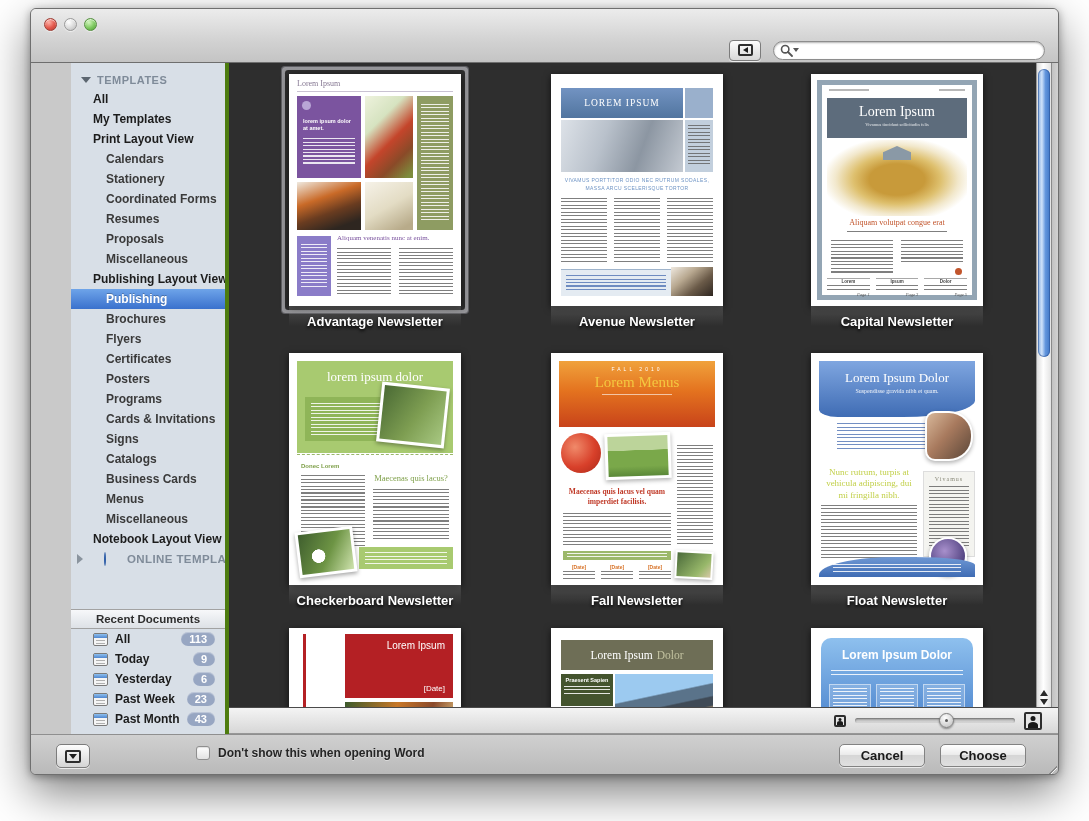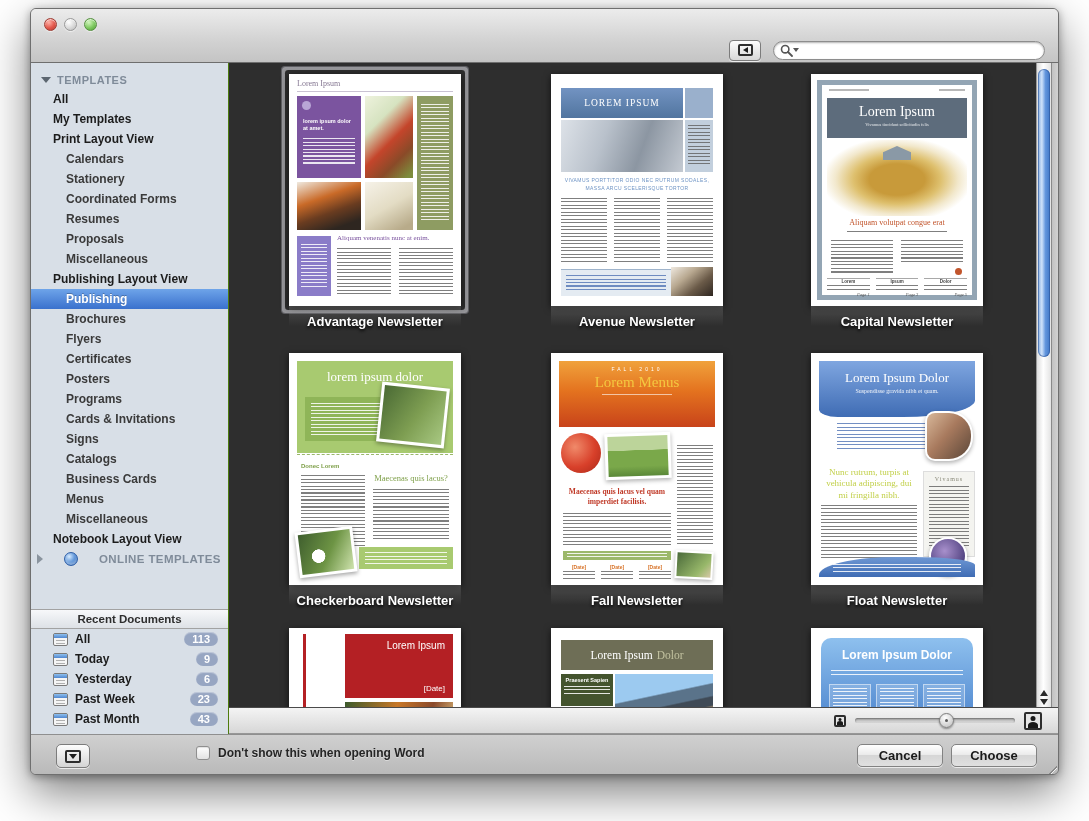--- a/index.html
+++ b/index.html
@@ -34,21 +34,21 @@
   #search-field{width:100%;height:100%;border:1px solid #8d8d8d;border-radius:10px;background:#fff;
     box-shadow:inset 0 1px 2px rgba(0,0,0,.3);padding:0 8px 0 30px;font-size:11px;outline:none;}
   #search-icon{position:absolute;left:7px;top:3px;width:13px;height:13px;}
   #search-chevron{position:absolute;left:20px;top:7px;width:0;height:0;
     border-left:3px solid transparent;border-right:3px solid transparent;border-top:4px solid #555;}
 
   
   #content{display:flex;height:671px;}
 
   
-  #sidebar{width:200px;background:#d8dfe7;border-right:1px solid #4d7c0f;position:relative;overflow:hidden;}
+  #sidebar{width:200px;background:#d8dfe7;border-right:4px solid #4d7c0f;position:relative;overflow:hidden;margin-left:40px;}
   .sb-header{height:26px;padding:7px 0 0 10px;font-size:11px;font-weight:700;letter-spacing:.5px;color:#7f8b99;
     display:flex;align-items:center;gap:6px;}
   .disc-down{width:0;height:0;border-left:5px solid transparent;border-right:5px solid transparent;border-top:6px solid #5c6670;}
   .disc-right{width:0;height:0;border-top:5px solid transparent;border-bottom:5px solid transparent;border-left:6px solid #8a949e;}
   .si{height:20px;line-height:20px;font-size:12px;font-weight:700;color:#1c1c1c;white-space:nowrap;cursor:default;}
   .si.lvl1{padding-left:22px;}
   .si.lvl2{padding-left:35px;color:#3a3a3a;}
   .si.selected{background:linear-gradient(#6ea4e9,#3a71cd);color:#fff;text-shadow:0 -1px 0 rgba(0,0,0,.25);}
   .si.online{display:flex;align-items:center;gap:21px;padding-left:6px;color:#7f8b99;font-size:11.5px;letter-spacing:.4px;}
   .globe{width:14px;height:14px;border-radius:50%;border:1px solid #2f5fa8;
@@ -118,21 +118,21 @@
     position:relative;display:flex;align-items:center;}
   #footer-disclosure{position:absolute;left:25px;top:9px;width:34px;height:24px;border:1px solid #7c7c7c;border-radius:5px;
     background:linear-gradient(#fdfdfd,#d4d4d4);display:flex;align-items:center;justify-content:center;
     box-shadow:0 1px 0 rgba(255,255,255,.7);}
   #footer-disclosure .panel{width:16px;height:13px;border:2px solid #2d2d2d;border-radius:2px;display:flex;align-items:center;justify-content:center;}
   .tri-down{width:0;height:0;border-left:4px solid transparent;border-right:4px solid transparent;border-top:5px solid #1d1d1d;}
   #dontshow{position:absolute;left:165px;top:11px;display:flex;align-items:center;gap:8px;}
   #dontshow .cb{width:14px;height:14px;border:1px solid #8f8f8f;border-radius:3px;
     background:linear-gradient(#ffffff,#e3e3e3);box-shadow:inset 0 1px 1px rgba(0,0,0,.12);}
   #dontshow .cb-label{font-size:12px;font-weight:700;color:#252525;text-shadow:0 1px 0 rgba(255,255,255,.4);}
-  #footer-buttons{position:absolute;right:21px;top:9px;display:flex;gap:8px;}
+  #footer-buttons{position:absolute;right:32px;top:9px;display:flex;gap:15px;}
   .aqua-btn{width:86px;height:23px;border:1px solid #828282;border-radius:5px;
     background:linear-gradient(#ffffff,#ececec 45%,#d6d6d6 50%,#e0e0e0);
     font-size:13px;font-weight:700;color:#1a1a1a;box-shadow:0 1px 0 rgba(255,255,255,.7);
     font-family:"Liberation Sans",sans-serif;}
   #resize-grip{position:absolute;right:1px;bottom:1px;width:13px;height:13px;
     background:repeating-linear-gradient(135deg,transparent 0 2px,#8a8a8a 2px 3px,rgba(255,255,255,.8) 3px 4px,transparent 4px 5px);
     clip-path:polygon(100% 0,100% 100%,0 100%);}
 </style>
 </head>
 <body>

